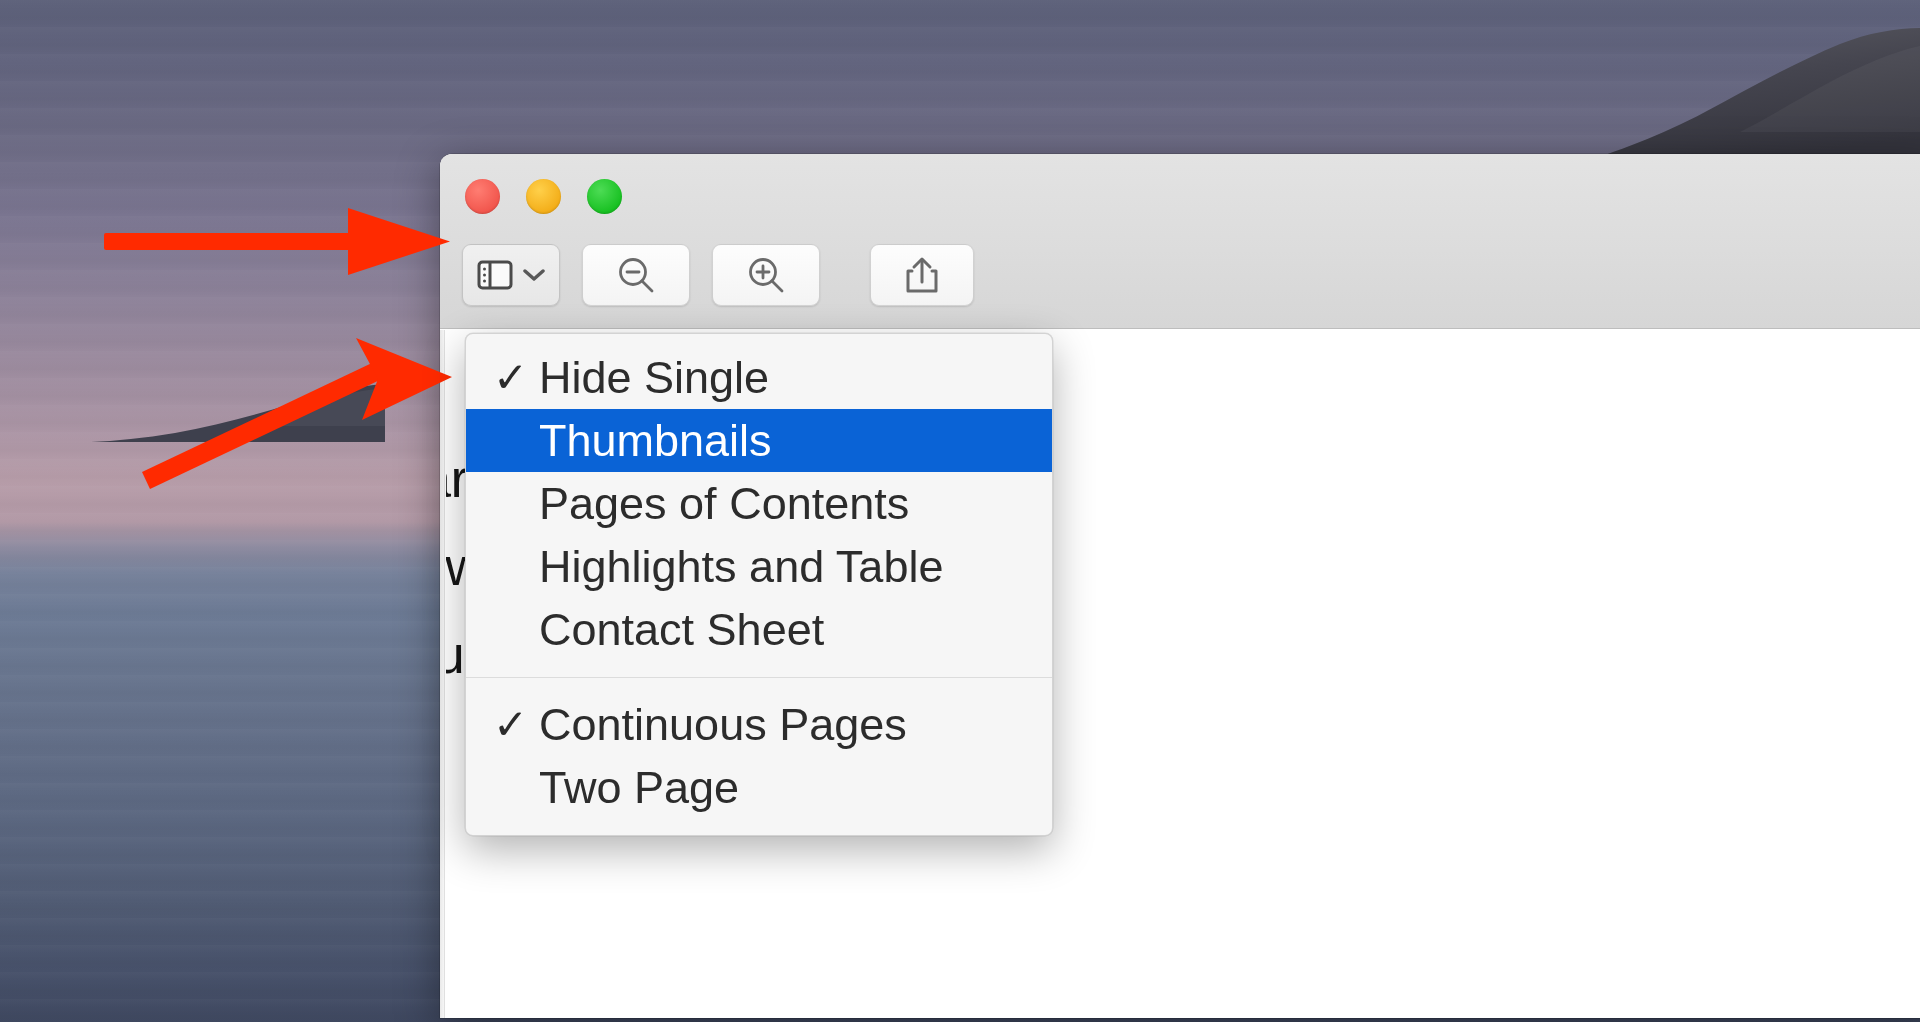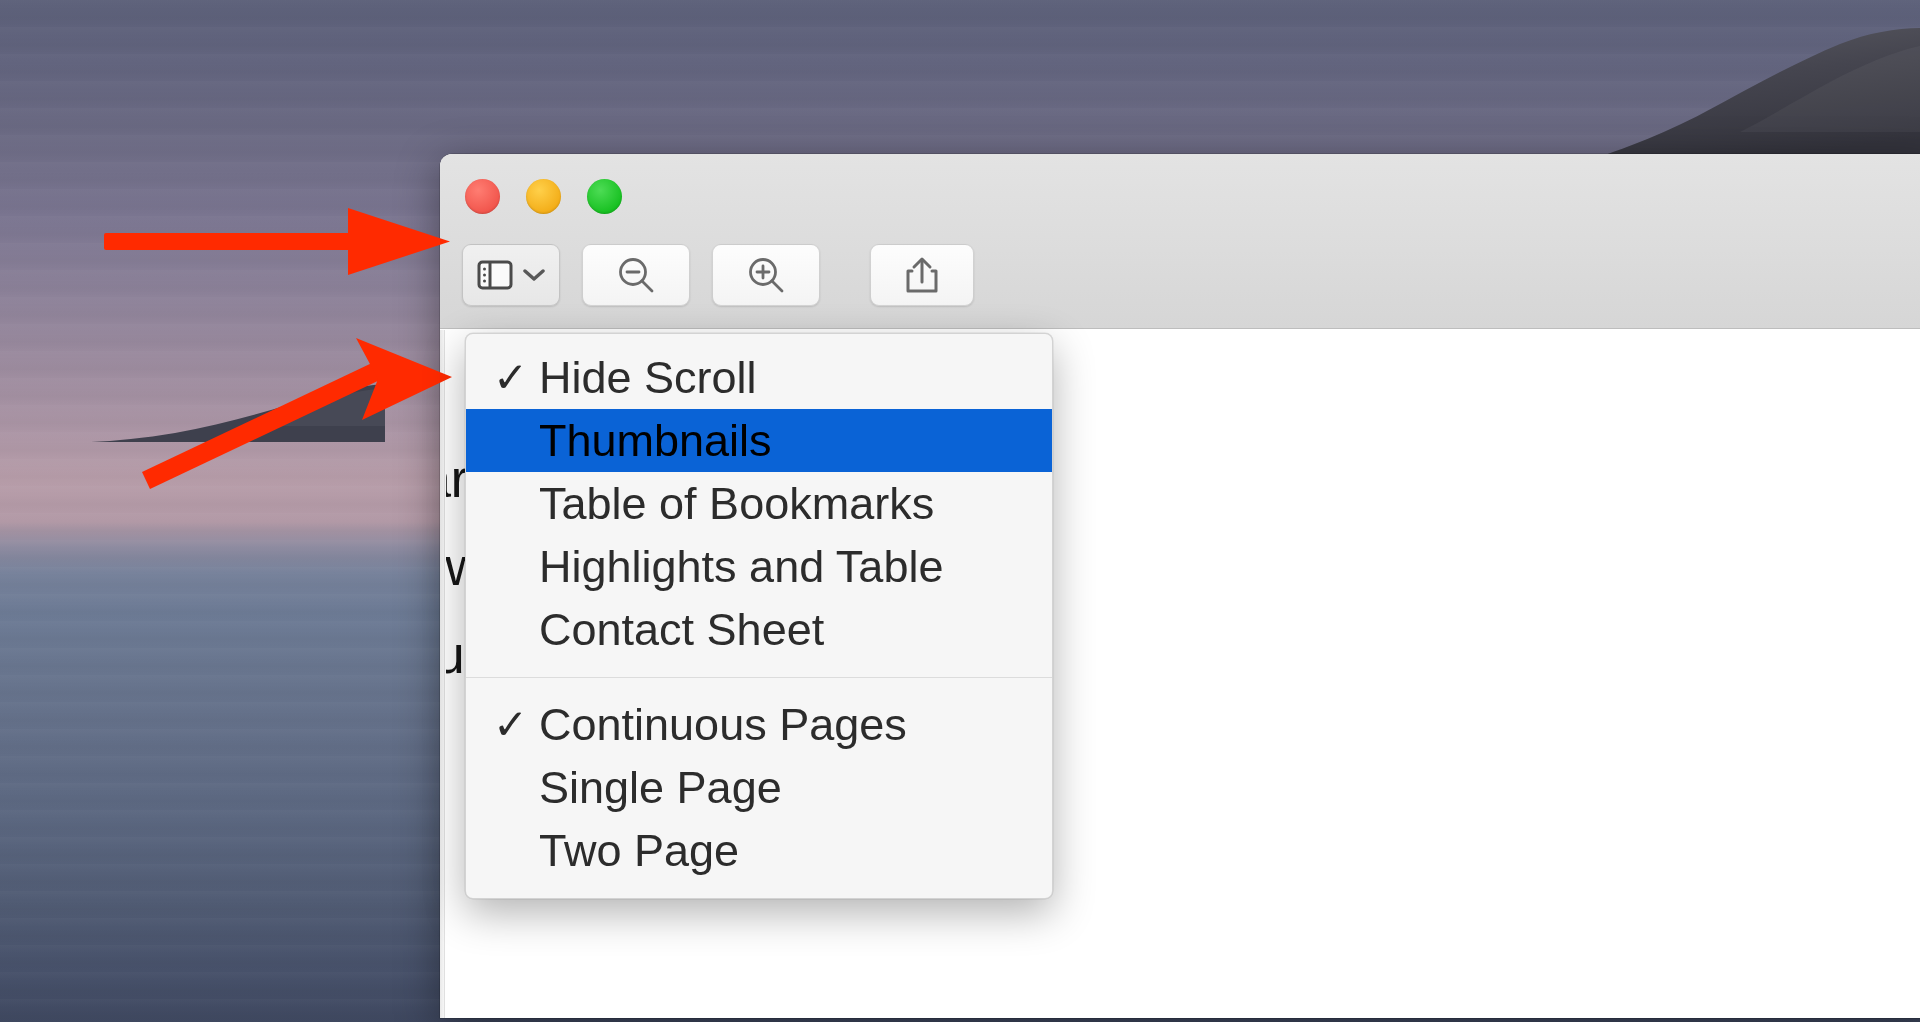--- a/index.html
+++ b/index.html
@@ -210,21 +210,21 @@
     width: 46px;
     flex: 0 0 46px;
     font-size: 42px;
     line-height: 1;
     color: #2c2c2c;
     text-align: left;
   }
   .menu-item .mlabel { flex: 1 1 auto; }
   .menu-item.selected {
     background: #0a63d6;
-    color: #000000;
+    color: #ffffff;
   }
   .menu-item.selected .tick { color: #ffffff; }
   #menu-separator {
     height: 1px;
     margin: 16px 0 15px 0;
     background: #dcdcdc;
   }
 </style>
 </head>
 <body>
@@ -327,55 +327,51 @@
         </div>
       </div>
     </div>
 
   </div>
 
   <div id="view-menu">
 
     <div class="menu-item">
       <span class="tick">✓</span>
-      <span class="mlabel">Hide Scroll</span>
+      <span class="mlabel">Hide Single</span>
     </div>
 
     <div class="menu-item selected">
       <span class="tick"></span>
       <span class="mlabel">Thumbnails</span>
     </div>
 
     <div class="menu-item">
       <span class="tick"></span>
-      <span class="mlabel">Table of Bookmarks</span>
+      <span class="mlabel">Pages of Contents</span>
     </div>
 
     <div class="menu-item">
       <span class="tick"></span>
       <span class="mlabel">Highlights and Table</span>
     </div>
 
 
     <div class="menu-item">
       <span class="tick"></span>
       <span class="mlabel">Contact Sheet</span>
     </div>
 
     <div id="menu-separator"></div>
 
     <div class="menu-item">
       <span class="tick">✓</span>
       <span class="mlabel">Continuous Pages</span>
     </div>
 
-    <div class="menu-item">
-      <span class="tick"></span>
-      <span class="mlabel">Single Page</span>
-    </div>
 
     <div class="menu-item">
       <span class="tick"></span>
       <span class="mlabel">Two Page</span>
     </div>
 
   </div>
 
   <div class="arrow" id="arrow-toolbar">
     <svg width="360" height="90" viewBox="0 0 360 90" xmlns="http://www.w3.org/2000/svg">

